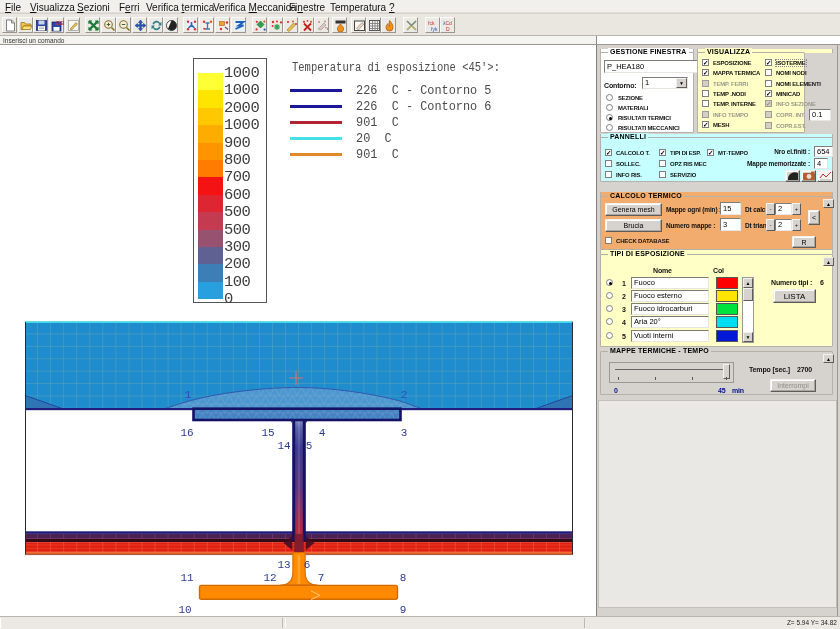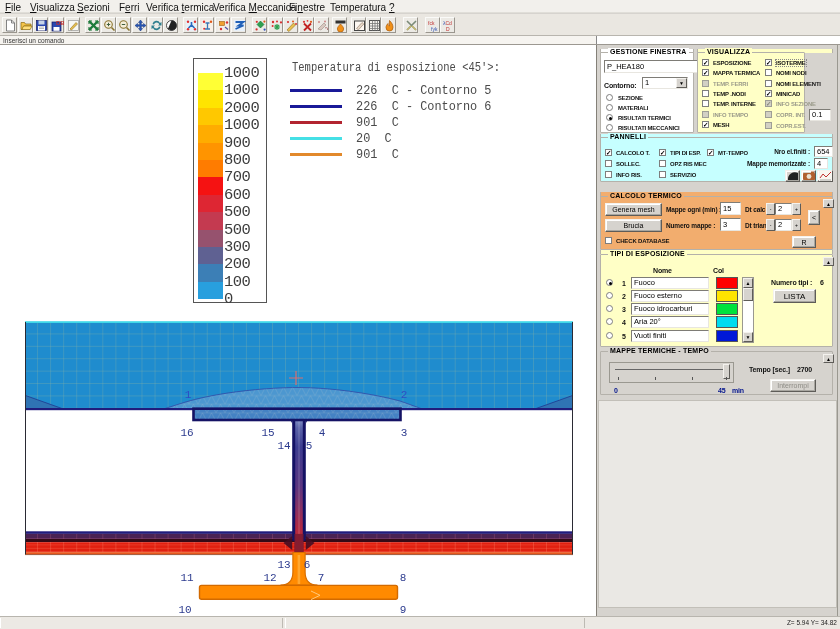--- a/index.html
+++ b/index.html
@@ -515,21 +515,21 @@
 <div class="rd" style="left:5px;top:50.2px"></div>
         <div class="lbl" style="left:21px;top:51.2px;font-size:7px">3</div>
 <div class="inp" style="left:30px;top:48.2px;width:78px;height:12px;line-height:10px">Fuoco idrocarburi</div>
 <div style="position:absolute;left:115px;top:48.2px;width:22px;height:12px;background:#00E23C;border:1px solid #555"></div>
 <div class="rd" style="left:5px;top:63.3px"></div>
         <div class="lbl" style="left:21px;top:64.3px;font-size:7px">4</div>
 <div class="inp" style="left:30px;top:61.3px;width:78px;height:12px;line-height:10px">Aria 20°</div>
 <div style="position:absolute;left:115px;top:61.3px;width:22px;height:12px;background:#00DCF0;border:1px solid #555"></div>
 <div class="rd" style="left:5px;top:77.4px"></div>
         <div class="lbl" style="left:21px;top:78.4px;font-size:7px">5</div>
-<div class="inp" style="left:30px;top:75.4px;width:78px;height:12px;line-height:10px">Vuoti finiti</div>
+<div class="inp" style="left:30px;top:75.4px;width:78px;height:12px;line-height:10px">Vuoti interni</div>
 <div style="position:absolute;left:115px;top:75.4px;width:22px;height:12px;background:#0018D8;border:1px solid #555"></div>
 <div style="position:absolute;left:141px;top:22px;width:12px;height:66px;background:#fff;border:1px solid #9A9890">
 <div class="spin" style="left:0;top:0;width:10px;height:10px;line-height:9px">▲</div>
 <div style="position:absolute;left:0;top:10px;width:10px;height:13px;background:#D6D3CE;border:1px solid;border-color:#F4F2EE #5E5C58 #5E5C58 #F4F2EE"></div>
 <div class="spin" style="left:0;top:54px;width:10px;height:10px;line-height:9px">▼</div>
 </div>
 <div class="lbl" style="left:170px;top:24px;font-size:7px">Numero tipi :</div>
 <div class="lbl" style="left:219px;top:24px;font-size:7px">6</div>
 <div class="btn" style="left:172px;top:34px;width:43px;height:14px;line-height:13px;font-size:8px">LISTA</div>
 <div class="spin" style="left:222px;top:2px;width:11px;height:9px;line-height:8px">▲</div>

